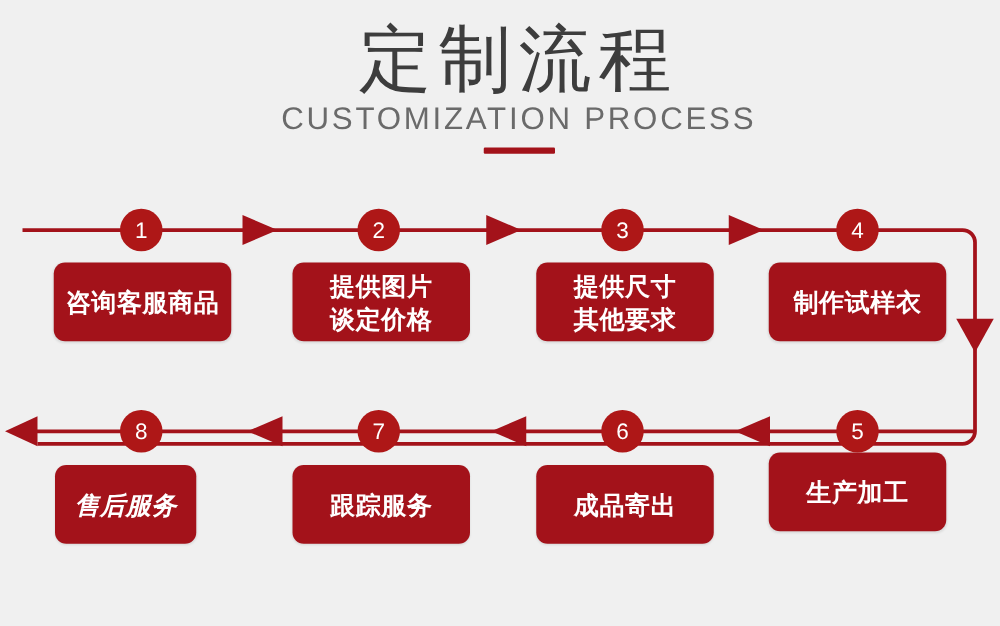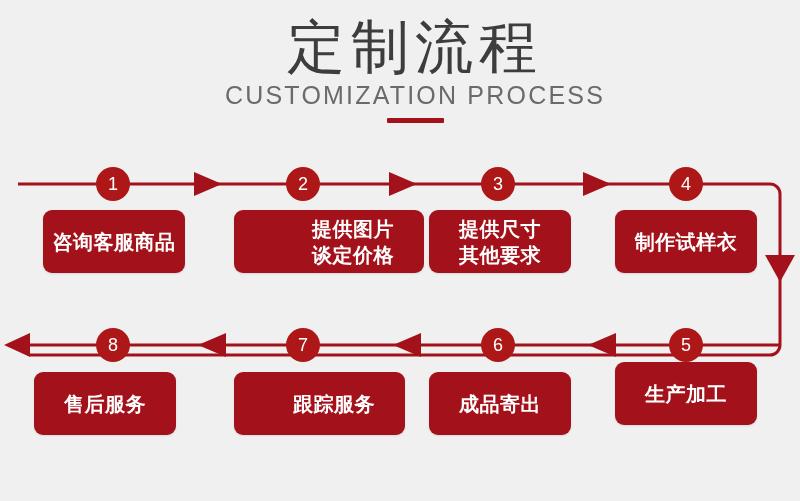--- a/index.html
+++ b/index.html
@@ -153,21 +153,21 @@
     <div class="num-circle" style="left:286px; top:17px;">2</div>
     <div class="num-circle" style="left:481px; top:17px;">3</div>
     <div class="num-circle" style="left:669px; top:17px;">4</div>
 
     <div class="step-box" style="left:43px;  top:60px; width:142px; height:63px;">
       <span class="lines">
         <span class="line">咨询客服商品</span>
       </span>
     </div>
 
-    <div class="step-box" style="left:234px; top:60px; width:142px; height:63px;padding-left:48px;">
+    <div class="step-box" style="left:234px; top:60px; width:142px; height:63px;">
       <span class="lines">
         <span class="line">提供图片</span>
         <span class="line">谈定价格</span>
       </span>
     </div>
 
     <div class="step-box" style="left:615px; top:60px; width:142px; height:63px;">
       <span class="lines">
         <span class="line">制作试样衣</span>
       </span>
@@ -178,27 +178,27 @@
         <span class="line">提供尺寸</span>
         <span class="line">其他要求</span>
       </span>
     </div>
 
     <div class="num-circle" style="left:96px;  top:178px;">8</div>
     <div class="num-circle" style="left:286px; top:178px;">7</div>
     <div class="num-circle" style="left:481px; top:178px;">6</div>
     <div class="num-circle" style="left:669px; top:178px;">5</div>
 
-    <div class="step-box" style="left:34px;  top:222px; width:142px; height:63px;">
+    <div class="step-box" style="left:44px;  top:222px; width:113px; height:63px;font-style:italic;">
       <span class="lines">
         <span class="line">售后服务</span>
       </span>
     </div>
 
-    <div class="step-box" style="left:234px; top:222px; width:142px; height:63px;padding-left:29px;">
+    <div class="step-box" style="left:234px; top:222px; width:142px; height:63px;">
       <span class="lines">
         <span class="line">跟踪服务</span>
       </span>
     </div>
 
     <div class="step-box" style="left:429px; top:222px; width:142px; height:63px;align-items:center;">
       <span class="lines">
         <span class="line">成品寄出</span>
       </span>
     </div>

